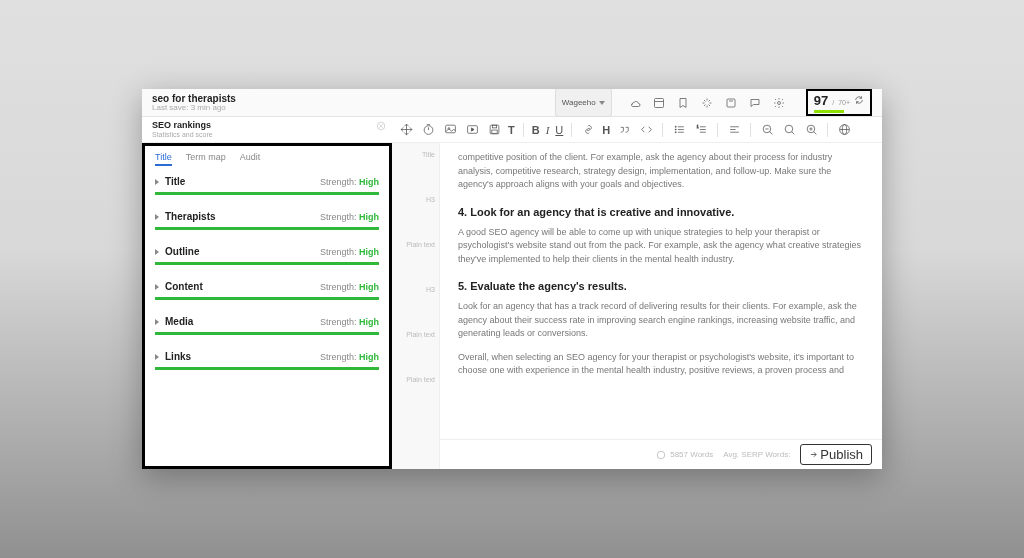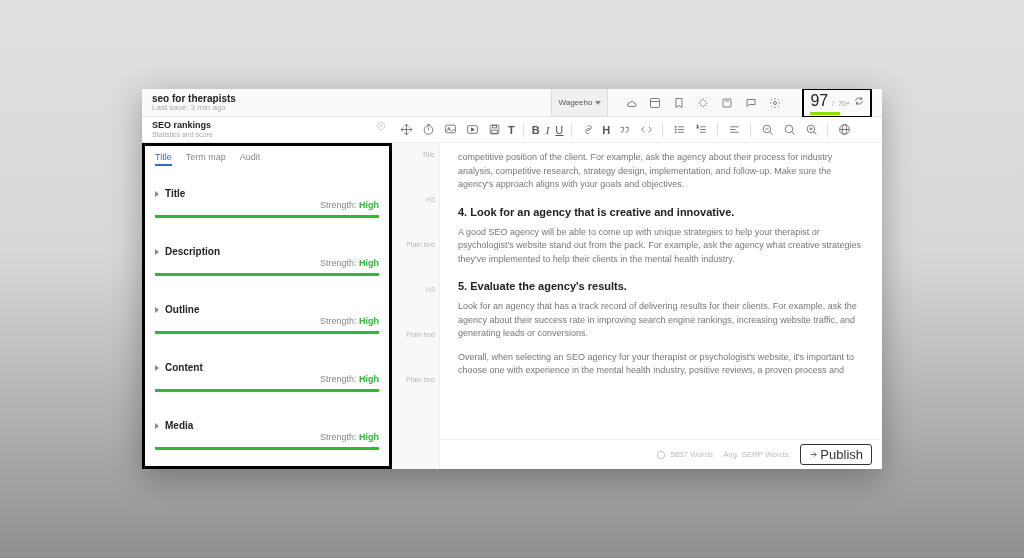--- a/index.html
+++ b/index.html
@@ -43,21 +43,21 @@
   .chev::after { content: ""; display: inline-block; border-left: 3px solid transparent; border-right: 3px solid transparent; border-top: 4px solid #888; }
   .topbar-icons { display: flex; align-items: center; gap: 10px; }
   .ticon { width: 14px; height: 14px; display: flex; align-items: center; justify-content: center; color: #555; }
   .ticon svg { width: 12px; height: 12px; stroke: #555; fill: none; stroke-width: 1.5; }
   .score-widget {
     border: 2px solid #000; padding: 2px 6px 1px 6px; margin-left: 4px;
     display: flex; flex-direction: column; align-items: flex-start; gap: 2px;
     min-width: 40px;
   }
   .score-top { display: flex; align-items: baseline; gap: 4px; }
-  .score-num { font-size: 16px; font-weight: 400; color: #222; }
+  .score-num { font-size: 13px; font-weight: 700; color: #222; }
   .score-max { font-size: 7px; color: #999; }
   .score-refresh svg { width: 10px; height: 10px; stroke: #555; fill: none; stroke-width: 1.8; }
   .score-bar { width: 30px; height: 3px; background: #8ee000; }
 
   .second-row {
     height: 26px; background: #fff; border-bottom: 1px solid #eee;
     display: flex; align-items: center;
   }
   .seo-details { width: 250px; padding: 2px 10px; display: flex; flex-direction: column; line-height: 1.1; position: relative; }
   .seo-details .t { font-size: 9px; font-weight: 600; color: #222; }
@@ -84,21 +84,21 @@
   }
   .tabs { display: flex; gap: 14px; padding: 6px 10px 4px 10px; font-size: 9px; color: #888; }
   .tab { cursor: pointer; }
   .tab.active { color: #2a6bd4; border-bottom: 2px solid #2a6bd4; padding-bottom: 2px; }
   .score-list { padding: 6px 10px; display: flex; flex-direction: column; gap: 16px; }
   .score-item { display: flex; flex-direction: column; gap: 5px; }
   .score-row { display: flex; align-items: center; justify-content: space-between; }
   .score-left { display: flex; align-items: center; gap: 6px; }
   .caret::before { content: ""; display: inline-block; border-top: 3px solid transparent; border-bottom: 3px solid transparent; border-left: 4px solid #888; }
   .score-name { font-size: 10px; font-weight: 700; color: #222; }
-  .strength { font-size: 9px; color: #888; margin-top: 24px; }
+  .strength { font-size: 9px; color: #888; }
   .strength .val { color: #2fb83a; font-weight: 600; }
   .strength-bar { height: 3px; background: #2fb83a; width: 100%; }
 
   .content-col { flex: 1; display: flex; overflow: hidden; }
   .gutter { width: 48px; background: #f8f8f8; border-right: 1px solid #eee; padding-top: 8px; display: flex; flex-direction: column; align-items: flex-end; gap: 38px; font-size: 7px; color: #bbb; padding-right: 4px; }
   .editor { flex: 1; background: #fff; padding: 8px 18px 10px 18px; overflow: hidden; display: flex; flex-direction: column; }
   .doc-heading { font-size: 10px; color: #666; font-weight: 600; margin-bottom: 6px; }
   .para { font-size: 9px; color: #777; line-height: 1.5; margin-bottom: 10px; }
   .h3 { font-size: 11px; font-weight: 700; color: #222; margin: 4px 0 8px 0; }
   .editor-footer {
@@ -327,21 +327,21 @@
                 <span class="score-name">Title</span>
               </div>
             <span class="strength"><span>Strength:</span> <span class="val">High</span></span>
           </div>
           <div class="strength-bar"></div>
         </div>
         <div class="score-item">
           <div class="score-row">
             <div class="score-left">
                 <span class="caret"></span>
-                <span class="score-name">Description</span>
+                <span class="score-name">Therapists</span>
               </div>
             <span class="strength"><span>Strength:</span> <span class="val">High</span></span>
           </div>
           <div class="strength-bar"></div>
         </div>
         <div class="score-item">
           <div class="score-row">
             <div class="score-left">
                 <span class="caret"></span>
                 <span class="score-name">Outline</span>

